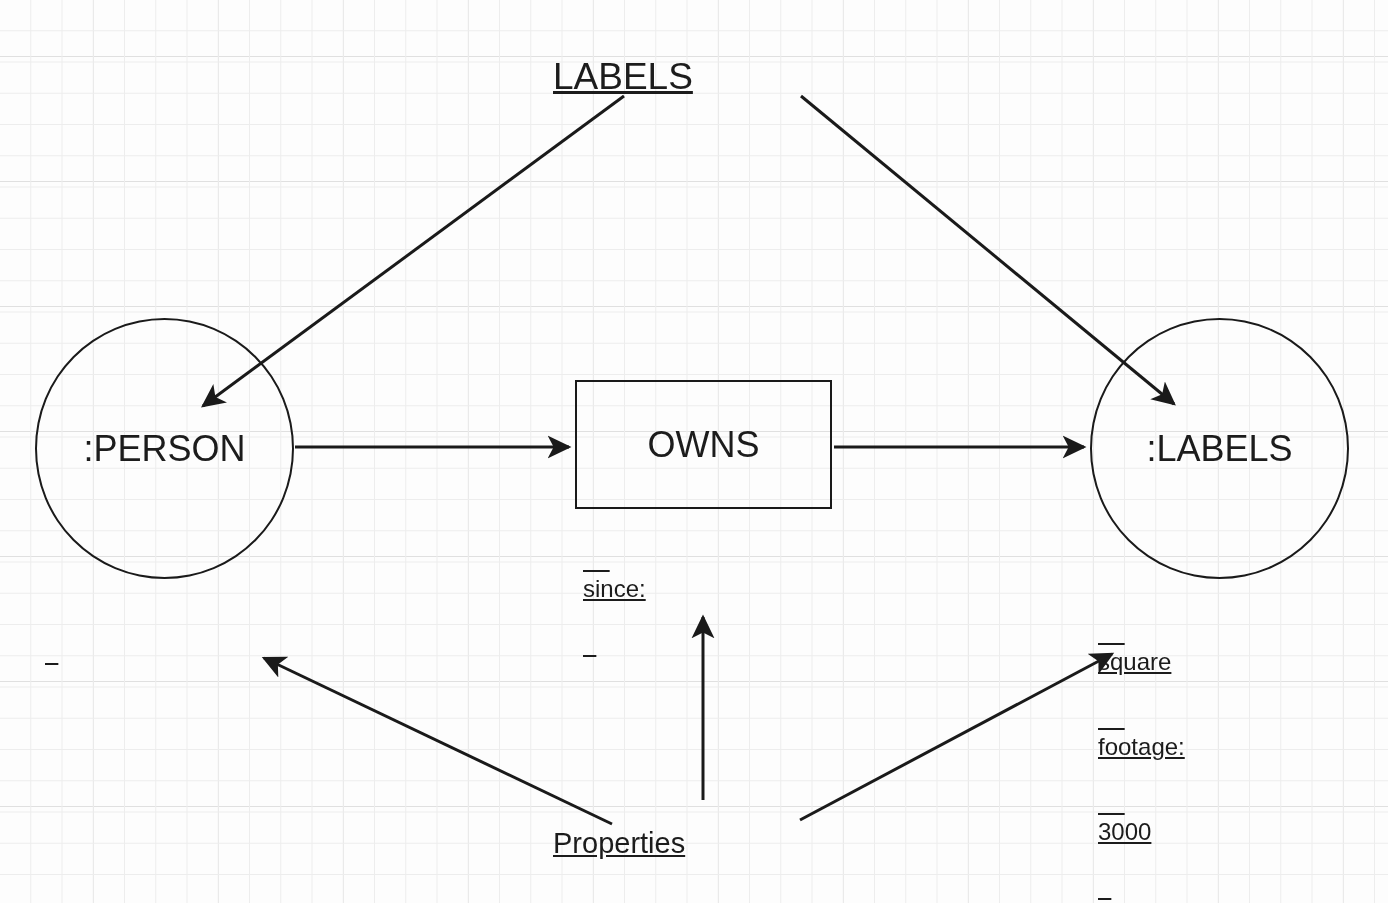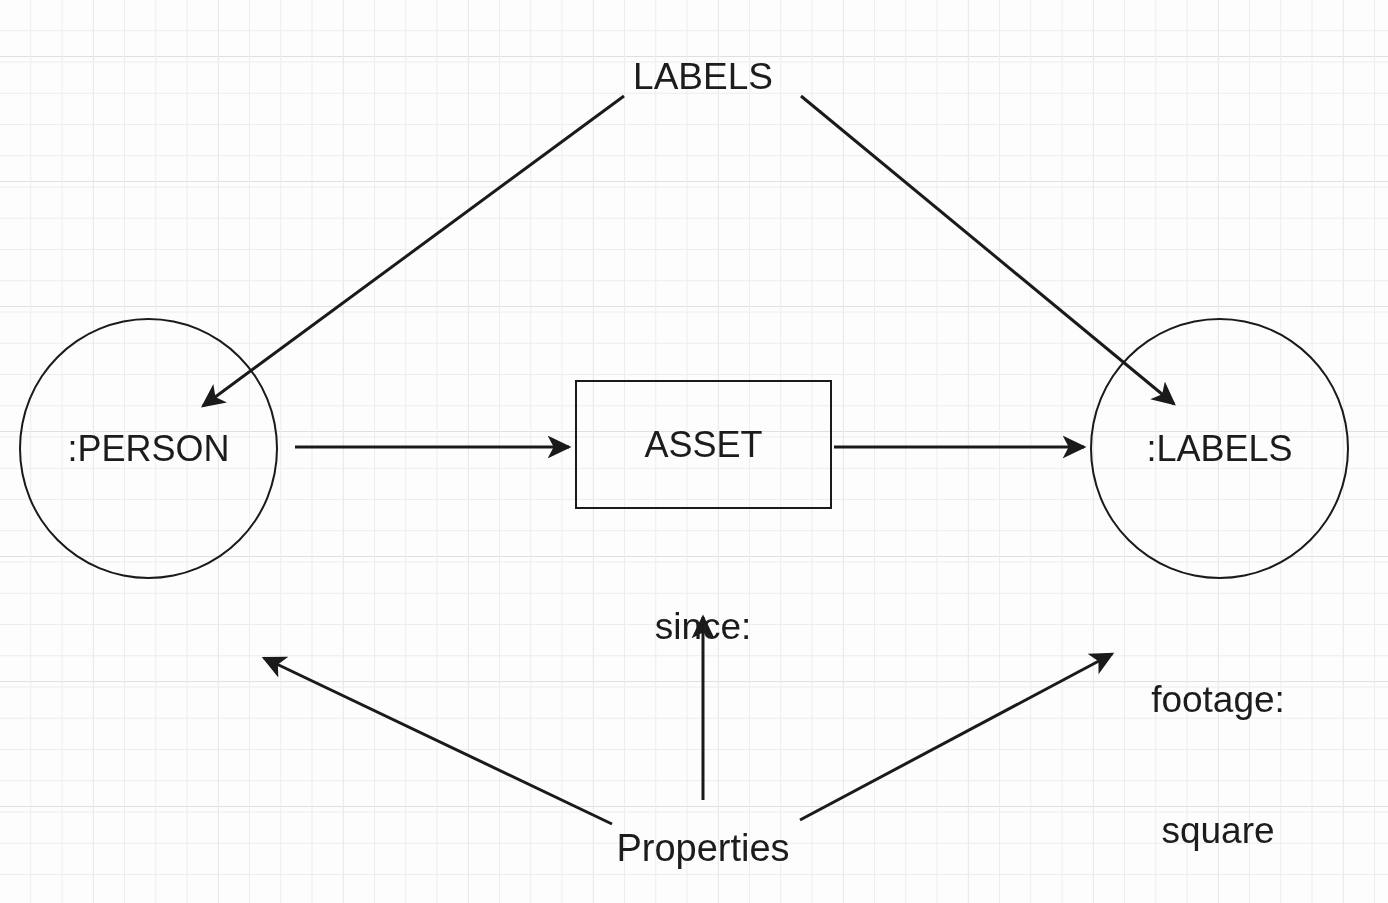--- a/index.html
+++ b/index.html
@@ -53,27 +53,28 @@
   }
   .node-label {
     font-size: 36px;
     color: #1c1c1c;
     letter-spacing: 0px;
     white-space: nowrap;
   }
   .free-text {
     position: absolute;
     color: #1c1c1c;
-    text-align: center;
+    text-align: left;
     line-height: 1.18;
     white-space: pre;
+    text-decoration: underline;
   }
   .t-labels { font-size: 37px; }
-  .t-props  { font-size: 38px; }
-  .t-prop-text { font-size: 37px; }
+  .t-props  { font-size: 29px; }
+  .t-prop-text { font-size: 24px; }
 </style>
 </head>
 <body>
 
 <div id="canvas">
 
   <svg id="edges" viewBox="0 0 1388 903" width="1388" height="903" xmlns="http://www.w3.org/2000/svg">
     <defs>
       <marker id="arrow" viewBox="0 0 12 12" refX="10.4" refY="6" markerWidth="8.2" markerHeight="8.2" orient="auto-start-reverse">
         <path d="M 0 0.4 L 11.6 6 L 0 11.6 L 2.9 6 Z" fill="#1a1a1a"></path>
@@ -88,42 +89,42 @@
 
     <line x1="801" y1="96" x2="1174" y2="404" stroke="#1a1a1a" stroke-width="3" marker-end="url(#arrow)"></line>
 
     <line x1="612" y1="824" x2="264" y2="658" stroke="#1a1a1a" stroke-width="3" marker-end="url(#arrow)"></line>
 
     <line x1="703" y1="800" x2="703" y2="617" stroke="#1a1a1a" stroke-width="3" marker-end="url(#arrow)"></line>
 
     <line x1="800" y1="820" x2="1112" y2="654" stroke="#1a1a1a" stroke-width="3" marker-end="url(#arrow)"></line>
   </svg>
 
-  <div class="node-circle" style="left:19px; top:318px; width:255px; height:257px;">
+  <div class="node-circle" style="left:35px; top:318px; width:255px; height:257px;">
     <span class="node-label">:PERSON</span>
   </div>
 
   <div class="node-rect" style="left:575px; top:380px; width:253px; height:125px;">
-    <span class="node-label">ASSET</span>
+    <span class="node-label">OWNS</span>
   </div>
 
   <div class="node-circle" style="left:1090px; top:318px; width:255px; height:257px;">
     <span class="node-label">:LABELS</span>
   </div>
 
   <div class="free-text t-labels" style="left:553px; top:55px; width:300px;">LABELS</div>
 
   <div class="free-text t-props" style="left:553px; top:826px; width:300px;">Properties</div>
 
   <div class="free-text t-prop-text" style="left:45px; top:611px; width:240px;">
   </div>
 
   <div class="free-text t-prop-text" style="left:583px; top:518px; width:240px;">
     <div>since:</div>
   </div>
 
   <div class="free-text t-prop-text" style="left:1098px; top:591px; width:240px;">
+    <div>square</div>
     <div>footage:</div>
-    <div>square</div>
     <div>3000</div>
   </div>
 
 </div>
 
 </body></html>

